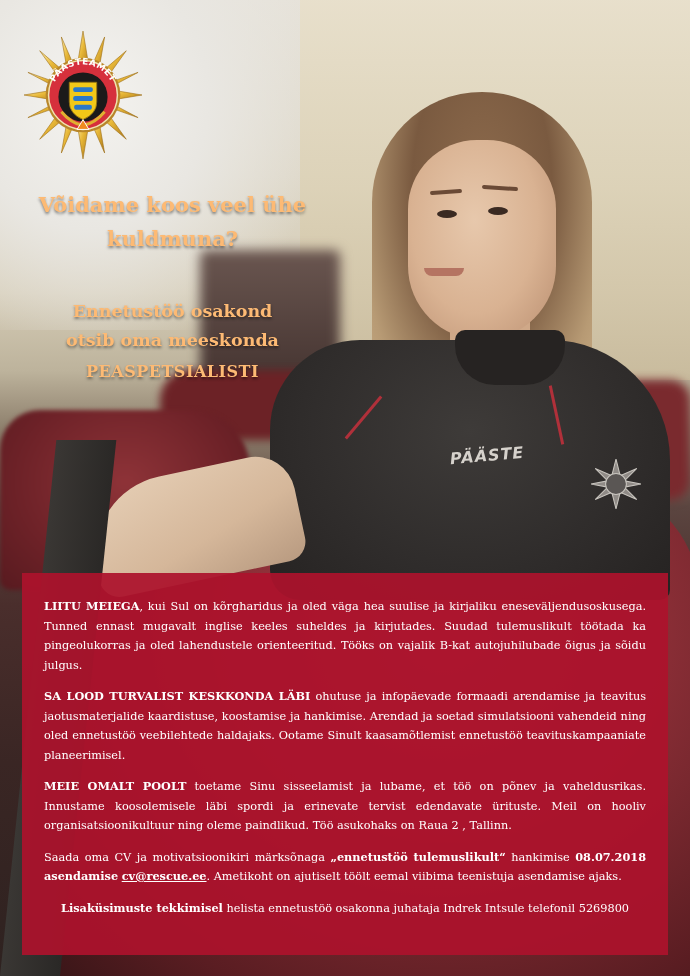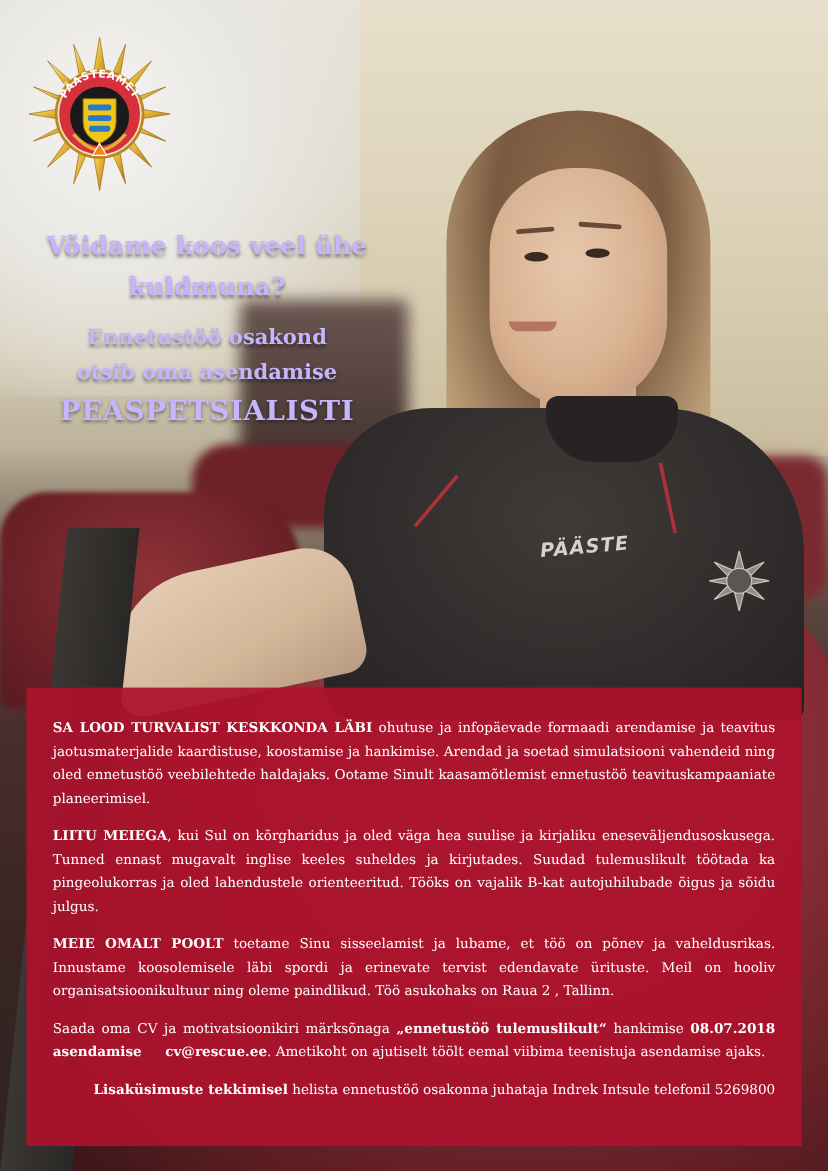--- a/index.html
+++ b/index.html
@@ -50,33 +50,33 @@
   .shirt-text { position:absolute; left:450px; top:446px; color:#d6d2cc; font-family:"DejaVu Sans", sans-serif;
     font-weight:bold; font-style:italic; font-size:16px; letter-spacing:1px; transform:rotate(-5deg); }
   .sleeve-badge { position:absolute; left:590px; top:458px; width:52px; height:52px; }
   .arm { position:absolute; left:90px; top:470px; width:210px; height:110px; border-radius:80px 40px 20px 20px;
     background:linear-gradient(160deg,#e6cfb6 0%, #d5b79a 60%, #b89a80 100%); transform:rotate(-12deg); }
 
   
   .logo { position:absolute; left:24px; top:30px; width:118px; height:130px; }
 
   
-  .headline { position:absolute; left:0; top:188px; width:345px; text-align:center; color:#c4b5fd;
+  .headline { position:absolute; left:0; top:188px; width:345px; text-align:center; color:#fdba74;
     text-shadow:0 2px 3px rgba(0,0,0,.45); }
   .headline .h1 { font-family:"DejaVu Serif", serif; font-weight:bold; font-size:21px; line-height:34px; }
-  .headline .sub { margin-top:12px; font-family:"DejaVu Serif", serif; font-weight:bold; font-size:17.5px; line-height:29px; }
-  .headline .title { font-family:"DejaVu Serif", serif; font-weight:bold; font-size:23px; line-height:34px; letter-spacing:0.5px; }
+  .headline .sub { margin-top:41px; font-family:"DejaVu Serif", serif; font-weight:bold; font-size:17.5px; line-height:29px; }
+  .headline .title { font-family:"DejaVu Serif", serif; font-weight:bold; font-size:16px; line-height:34px; letter-spacing:0.5px; }
 
   
   .panel { position:absolute; left:22px; top:573px; width:646px; height:382px;
     background:rgba(172,18,44,0.93); padding:24px 22px 0 22px; color:#ffffff;
     font-family:"DejaVu Serif", serif; font-size:11.3px; line-height:19.5px; }
   .panel p { text-align:justify; margin-bottom:12px; }
   .panel b { font-weight:bold; }
-  .panel a { color:#ffffff; font-weight:bold;margin-left:16px; }
+  .panel a { color:#ffffff; text-decoration:underline; font-weight:bold; }
 </style>
 </head>
 <body>
 
 <div class="photo">
   <div class="wall-warm"></div>
   <div class="wall-light"></div>
   <div class="bg-furniture"></div>
   <div class="chair-back-right"></div>
   <div class="chair-right-bg"></div>
@@ -147,35 +147,35 @@
   </g>
   <path d="M38 82 Q48 94 60 96 Q72 94 82 82" fill="none" stroke="#e0b030" stroke-width="3"></path>
   <polygon points="60,90 66,100 54,100" fill="#f08a20" stroke="#ffffff" stroke-width="1"></polygon>
 </svg>
 
 <div class="headline">
   <div class="h1">Võidame koos veel ühe</div>
   <div class="h1">kuldmuna?</div>
   <div class="sub">
     <div>Ennetustöö osakond</div>
-    <div>otsib oma asendamise</div>
+    <div>otsib oma meeskonda</div>
   </div>
   <div class="title">PEASPETSIALISTI</div>
 </div>
 
 <div class="panel">
   <p>
-    <b>SA LOOD TURVALIST KESKKONDA LÄBI</b><span> ohutuse ja infopäevade formaadi arendamise ja teavitus jaotusmaterjalide kaardistuse, koostamise ja hankimise. Arendad ja soetad simulatsiooni vahendeid ning oled ennetustöö veebilehtede haldajaks. Ootame Sinult kaasamõtlemist ennetustöö teavituskampaaniate planeerimisel.</span>
+    <b>LIITU MEIEGA</b><span>, kui Sul on kõrgharidus ja oled väga hea suulise ja kirjaliku eneseväljendusoskusega. Tunned ennast mugavalt inglise keeles suheldes ja kirjutades. Suudad tulemuslikult töötada ka pingeolukorras ja oled lahendustele orienteeritud. Tööks on vajalik B-kat autojuhilubade õigus ja sõidu julgus.</span>
   </p>
   <p>
-    <b>LIITU MEIEGA</b><span>, kui Sul on kõrgharidus ja oled väga hea suulise ja kirjaliku eneseväljendusoskusega. Tunned ennast mugavalt inglise keeles suheldes ja kirjutades. Suudad tulemuslikult töötada ka pingeolukorras ja oled lahendustele orienteeritud. Tööks on vajalik B-kat autojuhilubade õigus ja sõidu julgus.</span>
+    <b>SA LOOD TURVALIST KESKKONDA LÄBI</b><span> ohutuse ja infopäevade formaadi arendamise ja teavitus jaotusmaterjalide kaardistuse, koostamise ja hankimise. Arendad ja soetad simulatsiooni vahendeid ning oled ennetustöö veebilehtede haldajaks. Ootame Sinult kaasamõtlemist ennetustöö teavituskampaaniate planeerimisel.</span>
   </p>
   <p>
     <b>MEIE OMALT POOLT</b><span> toetame Sinu sisseelamist ja lubame, et töö on põnev ja vaheldusrikas. Innustame koosolemisele läbi spordi ja erinevate tervist edendavate ürituste. Meil on hooliv organisatsioonikultuur ning oleme paindlikud. Töö asukohaks on Raua 2 , Tallinn.</span>
   </p>
   <p>
     <span>Saada oma CV ja motivatsioonikiri märksõnaga </span><b>„ennetustöö tulemuslikult“</b><span> hankimise </span><b>08.07.2018</b>
     <b>asendamise</b> <a>cv@rescue.ee</a><span>. Ametikoht on ajutiselt töölt eemal viibima teenistuja asendamise ajaks.</span>
   </p>
-  <p style="text-align:right;">
+  <p style="text-align:center;">
     <b>Lisaküsimuste tekkimisel</b><span> helista ennetustöö osakonna juhataja Indrek Intsule telefonil 5269800</span>
   </p>
 </div>
 
 </body></html>

